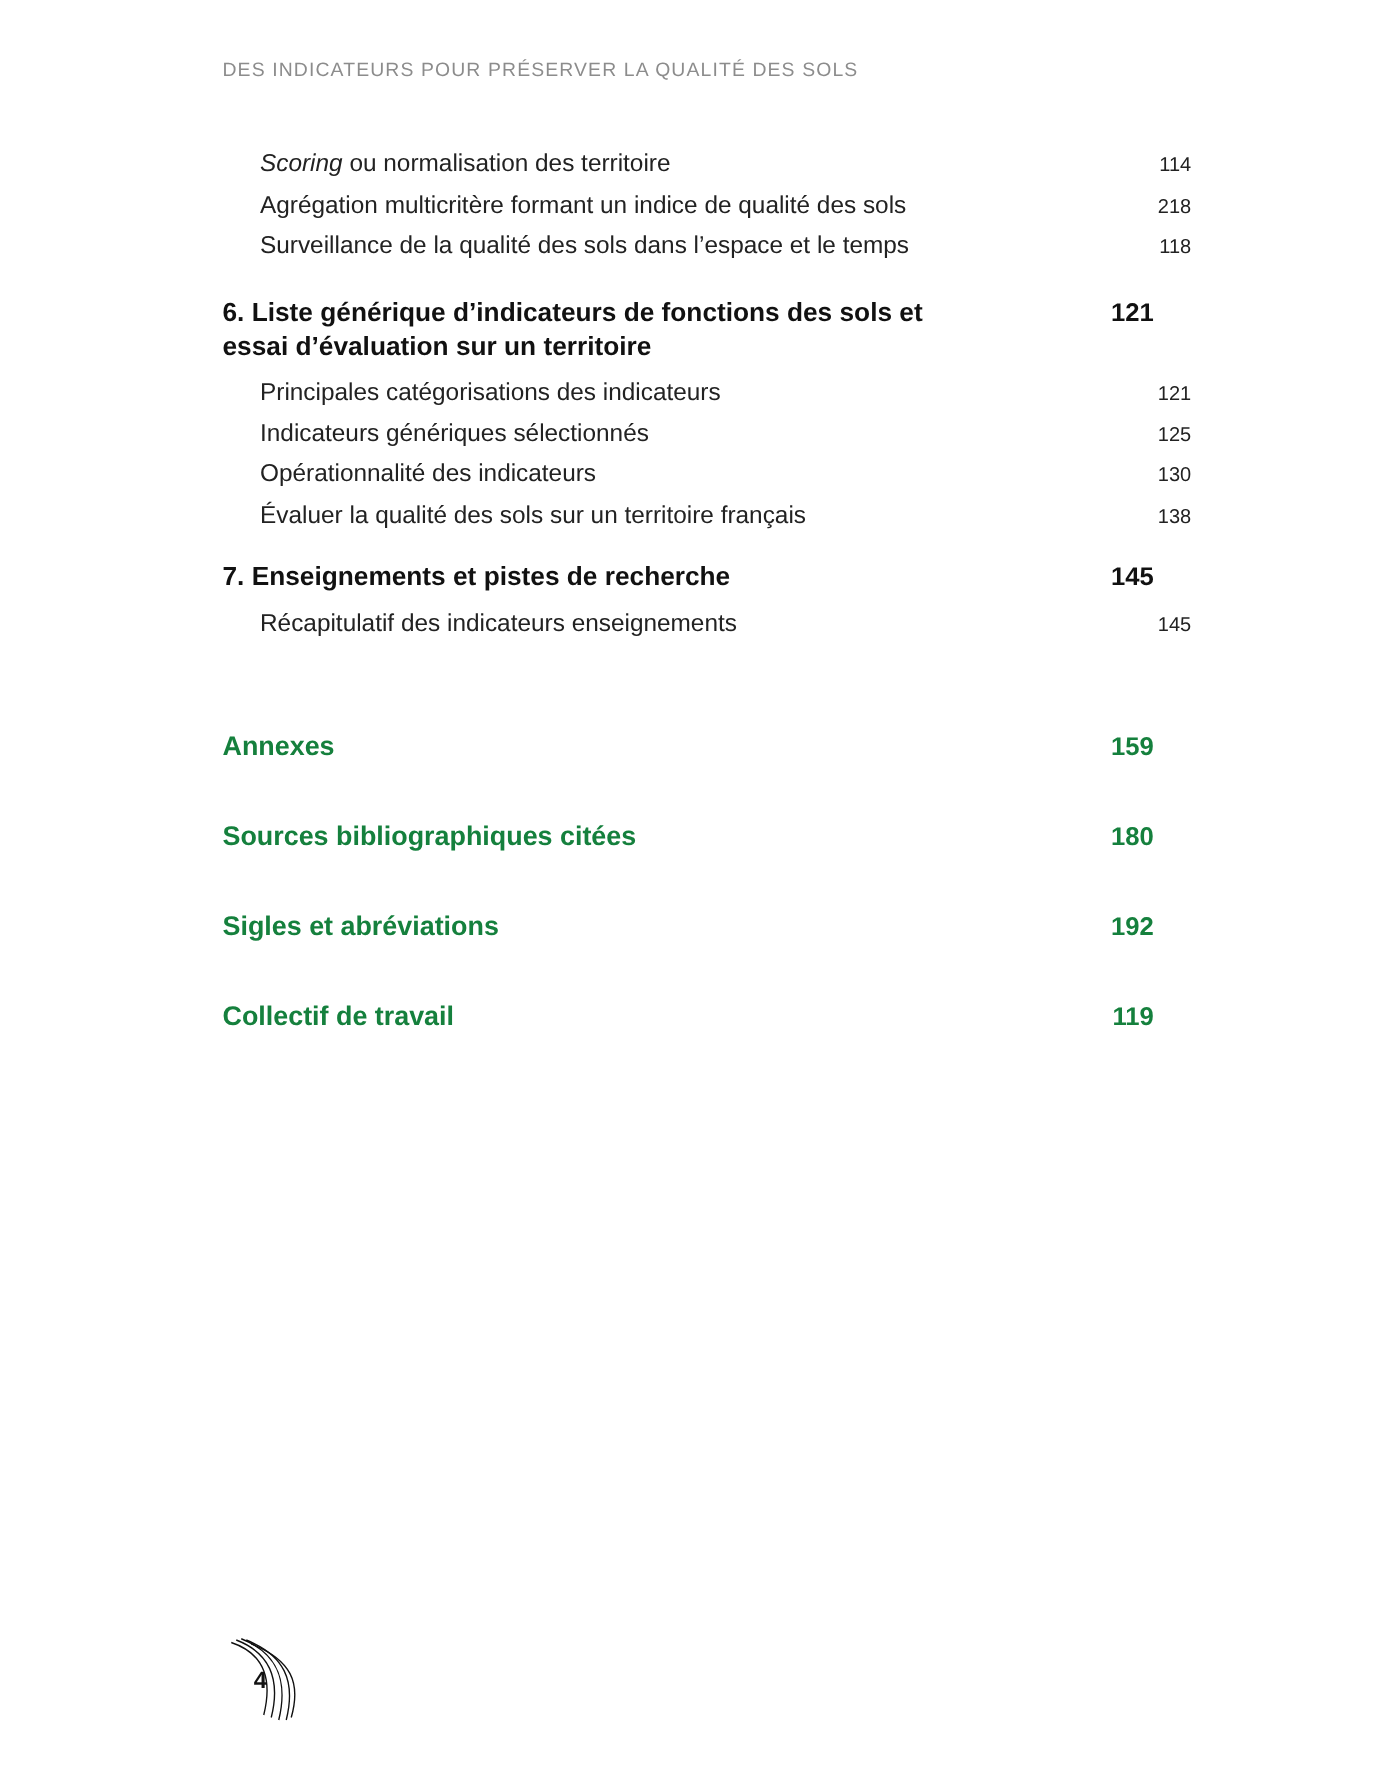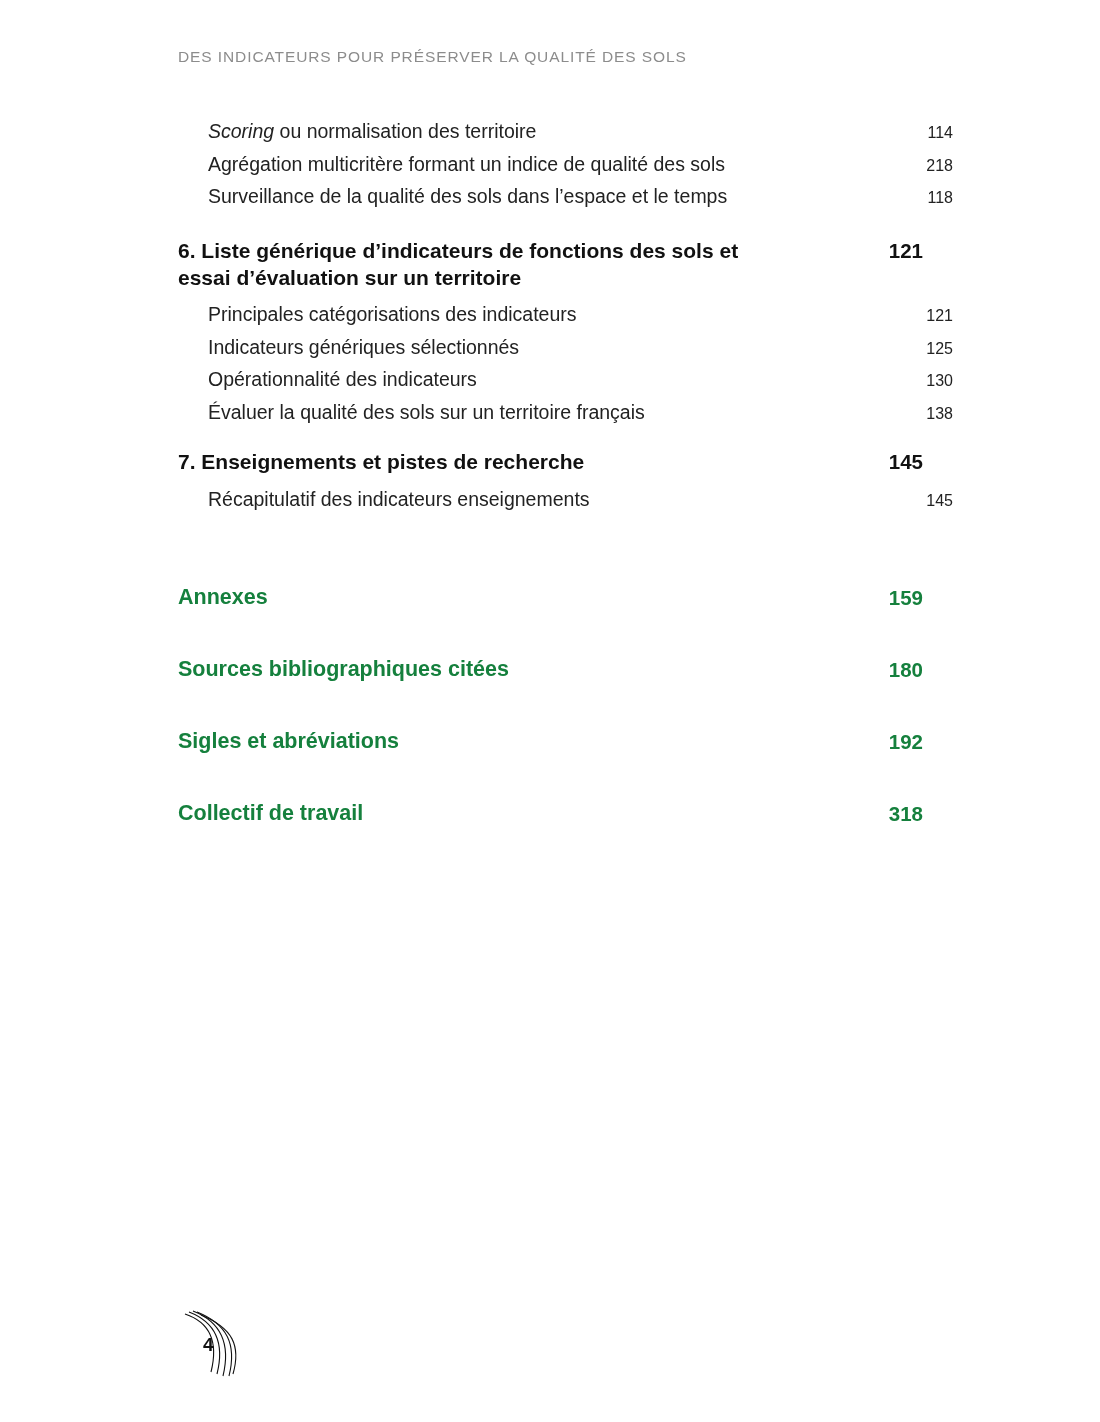--- a/index.html
+++ b/index.html
@@ -203,21 +203,21 @@
       <span class="page-num">180</span>
     </div>
 
     <div class="row back">
       <span class="label">Sigles et abréviations</span>
       <span class="page-num">192</span>
     </div>
 
     <div class="row back">
       <span class="label">Collectif de travail</span>
-      <span class="page-num">318</span>
+      <span class="page-num">119</span>
     </div>
 
   </div>
 
   <div class="folio">
     <svg width="90" height="70" viewBox="0 0 90 70">
       <g fill="none" stroke="#111111" stroke-width="1.1">
         <path d="M10 4 C 34 12, 44 30, 36 62"></path>
         <path d="M14 2 C 40 12, 50 32, 42 64"></path>
         <path d="M18 1 C 46 12, 56 33, 48 66"></path>

